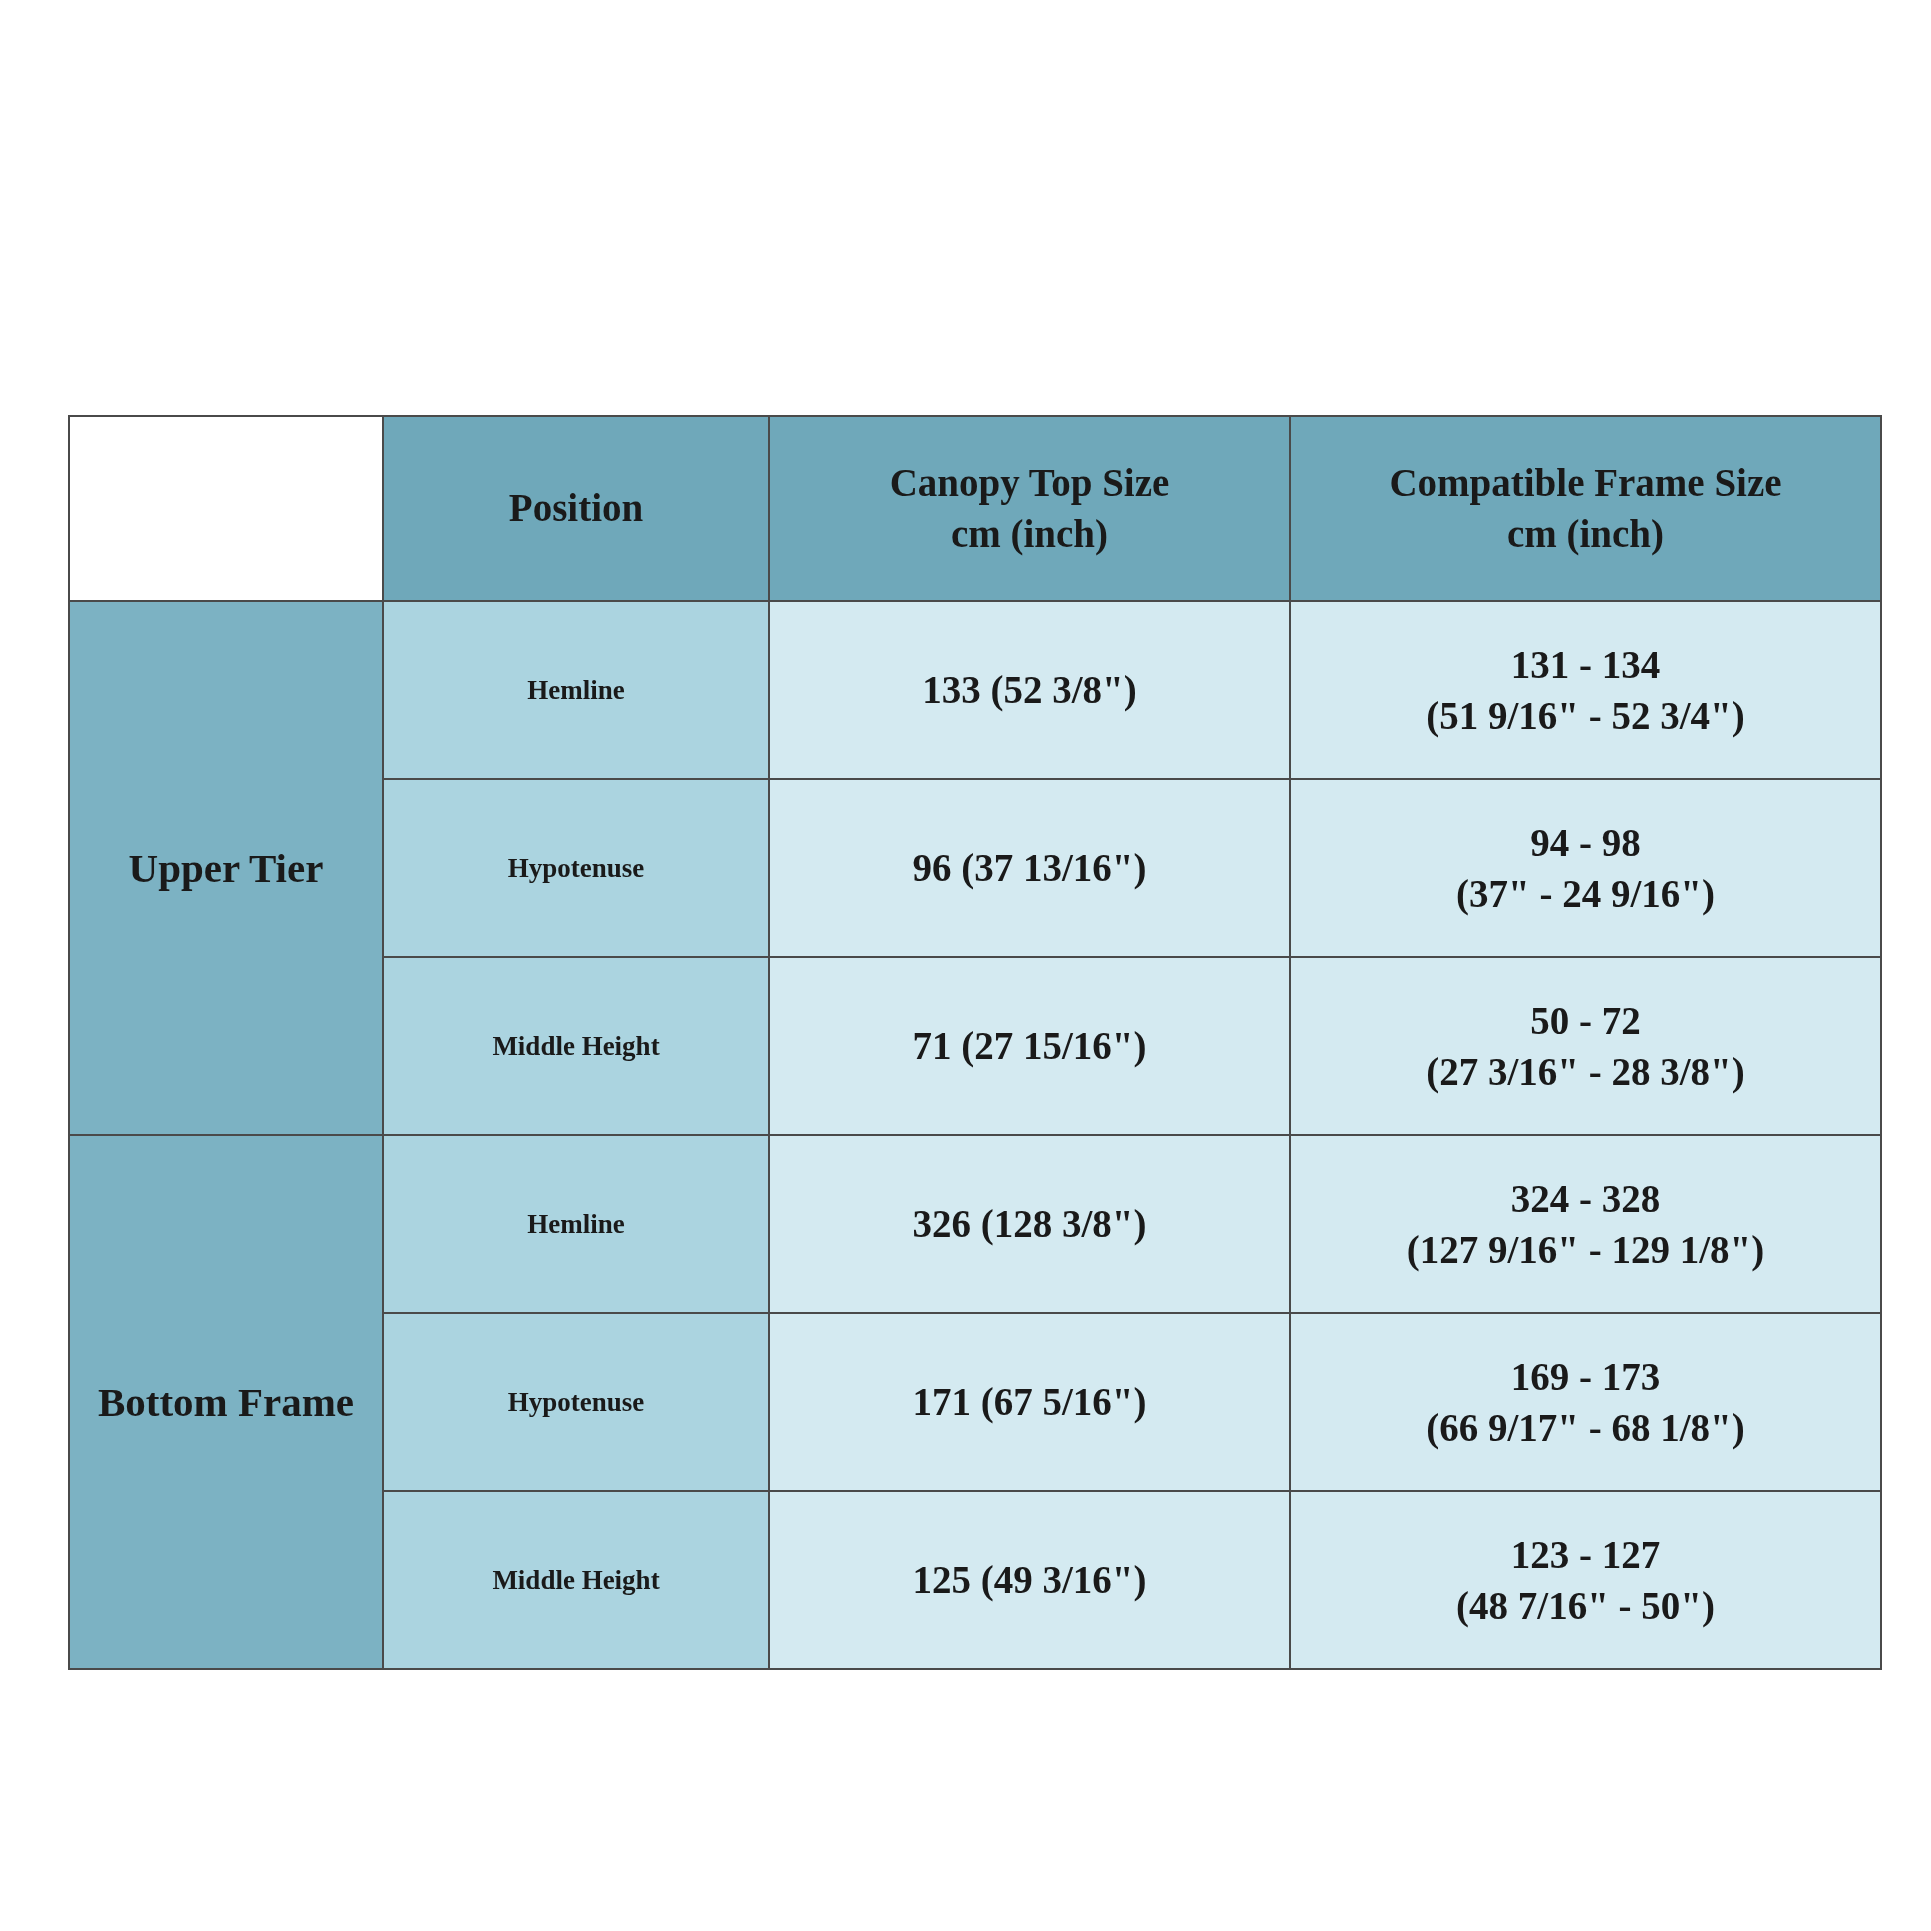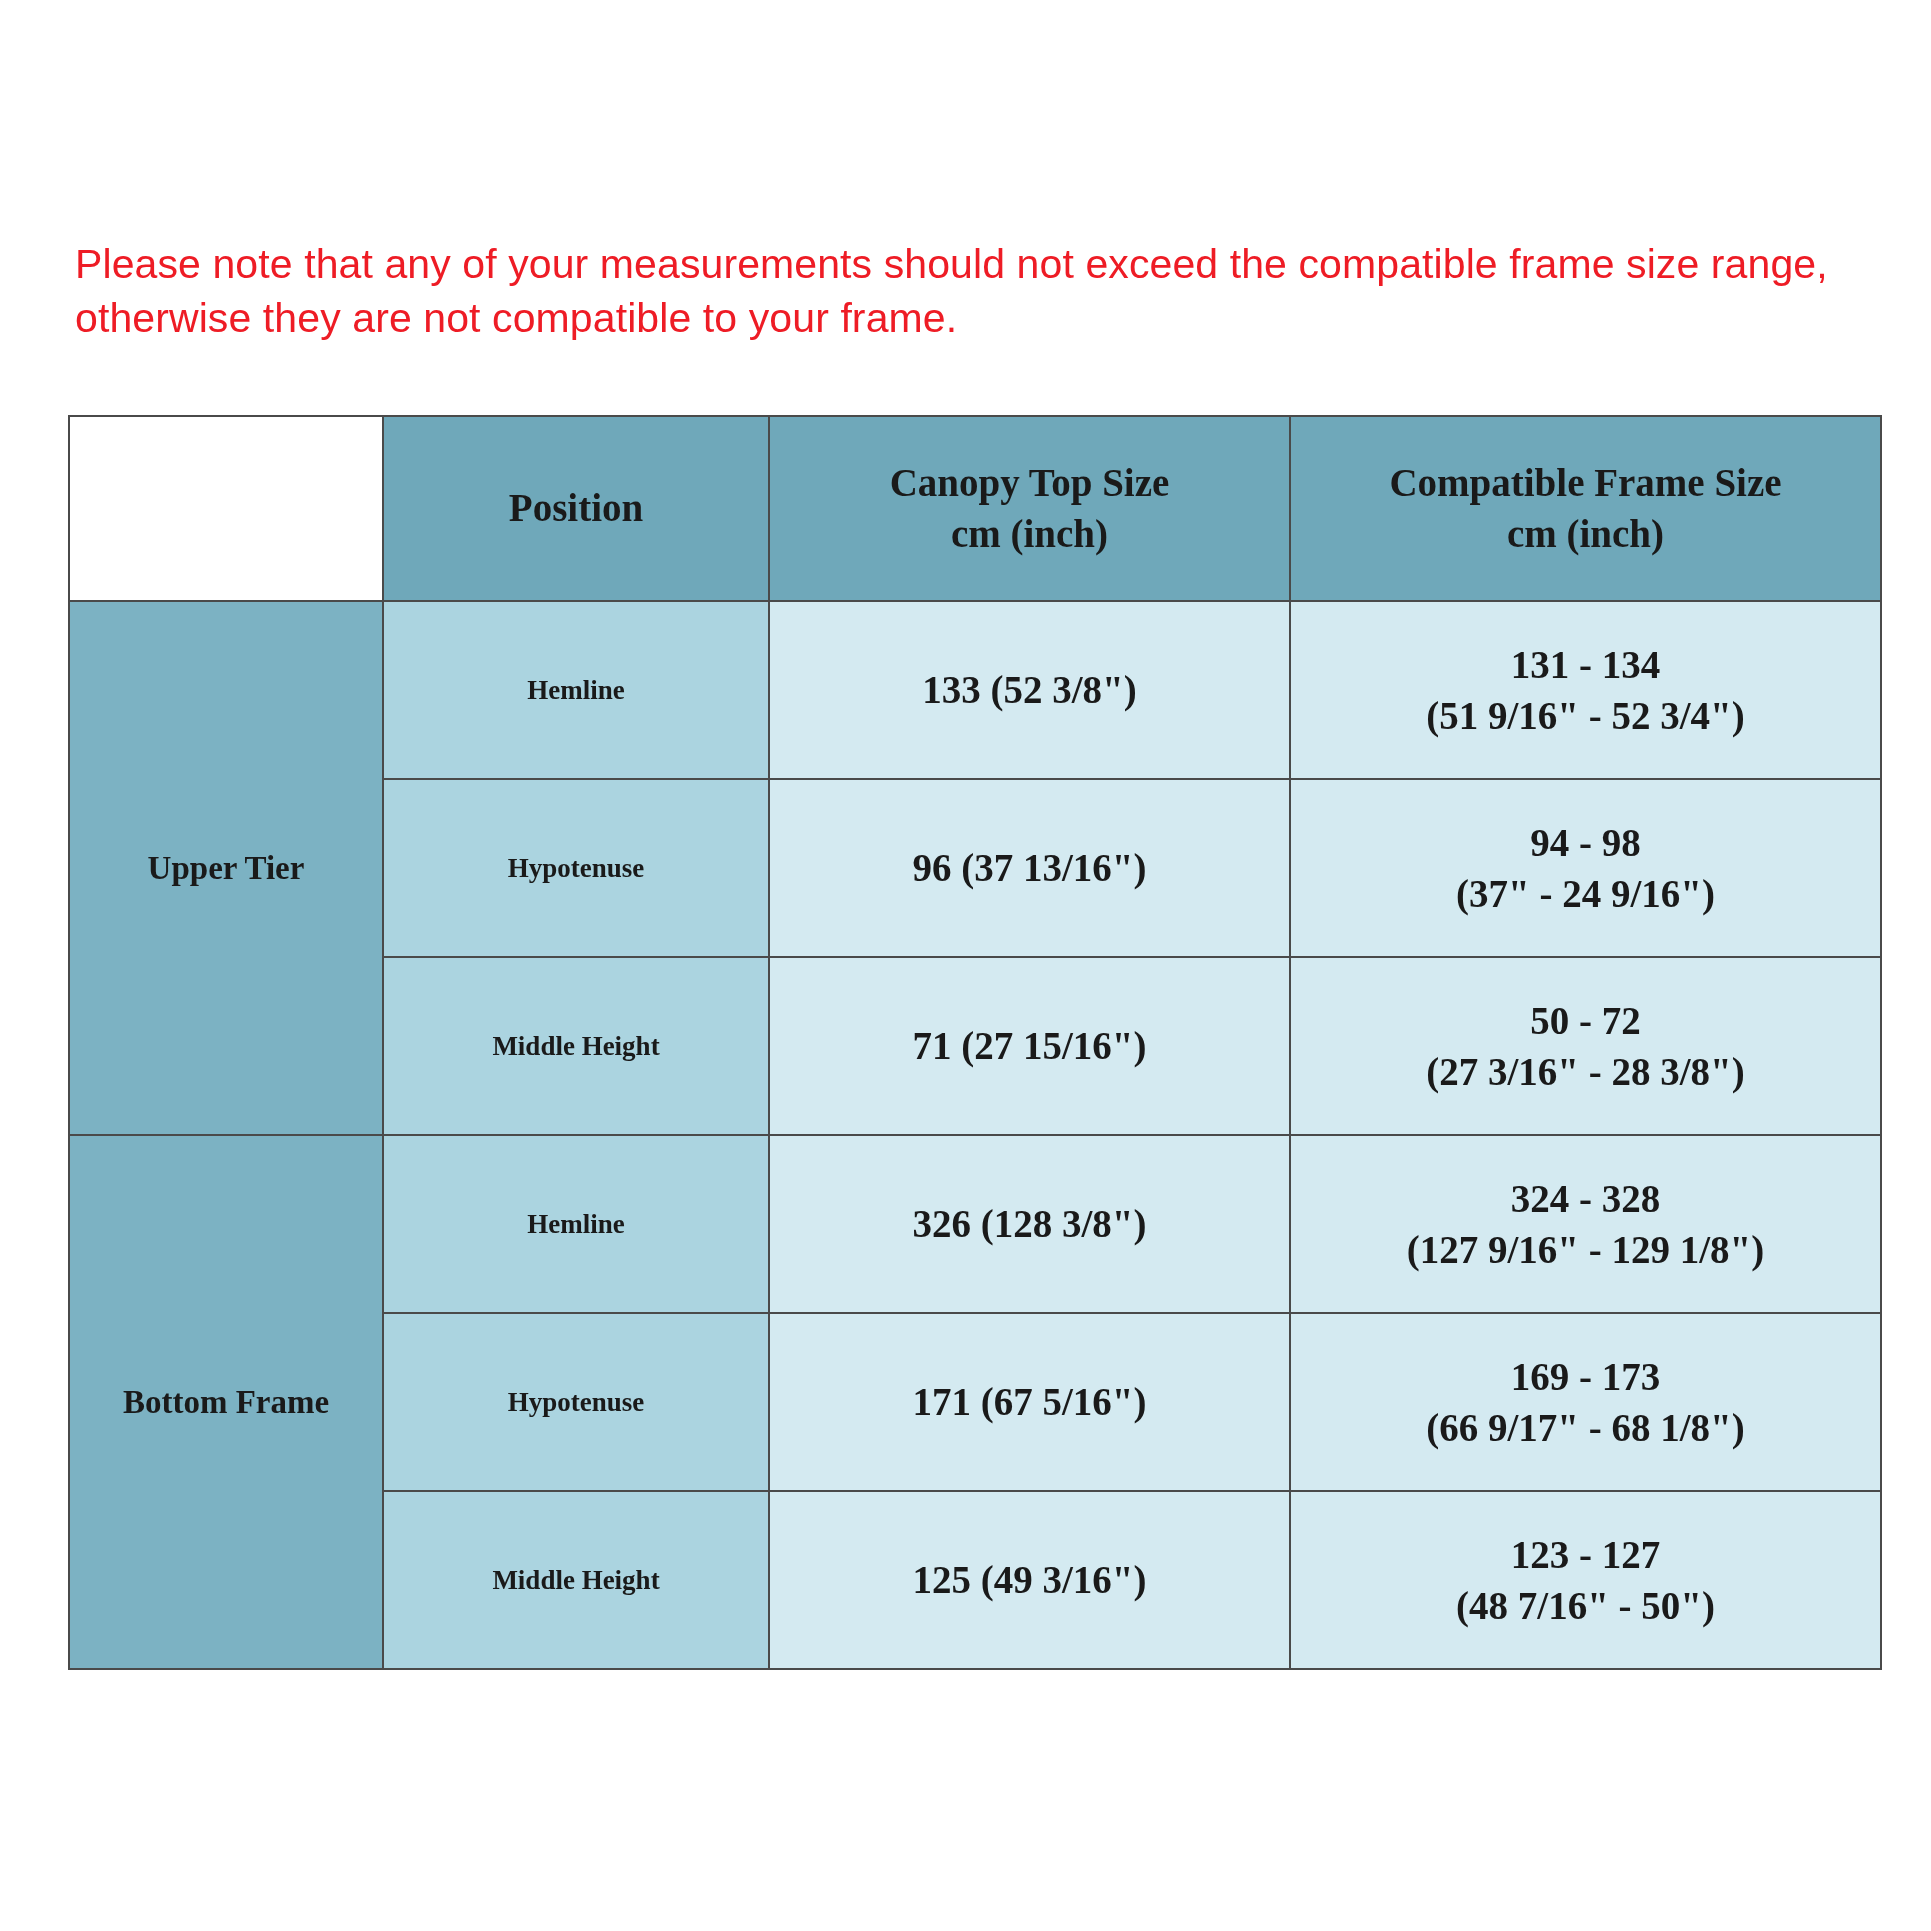--- a/index.html
+++ b/index.html
@@ -58,40 +58,39 @@
     height: 183px;
   }
   .hdr {
     background: #6fa8ba;
     font-size: 39px;
     line-height: 1.3;
     height: 183px;
   }
   .tier-cell {
     background: #7cb2c3;
-    font-size: 33px;
+    font-size: 41px;
   }
   .pos-cell {
     background: #abd4e0;
     font-size: 27px;
     height: 176px;
   }
   .val-cell {
     background: #d4eaf1;
     font-size: 39px;
     line-height: 1.32;
   }
   .two-line { white-space: pre-line; }
 </style>
 </head>
 <body>
 
 <div class="page">
 
-  <div class="notice">Please note that any of your measurements should not exceed the compatible frame size range, otherwise they are not compatible to your frame.</div>
 
   <div class="table-wrap">
     <table class="sizing">
       <colgroup>
         <col class="col-tier">
         <col class="col-pos">
         <col class="col-top">
         <col class="col-frame">
       </colgroup>
       <thead>

